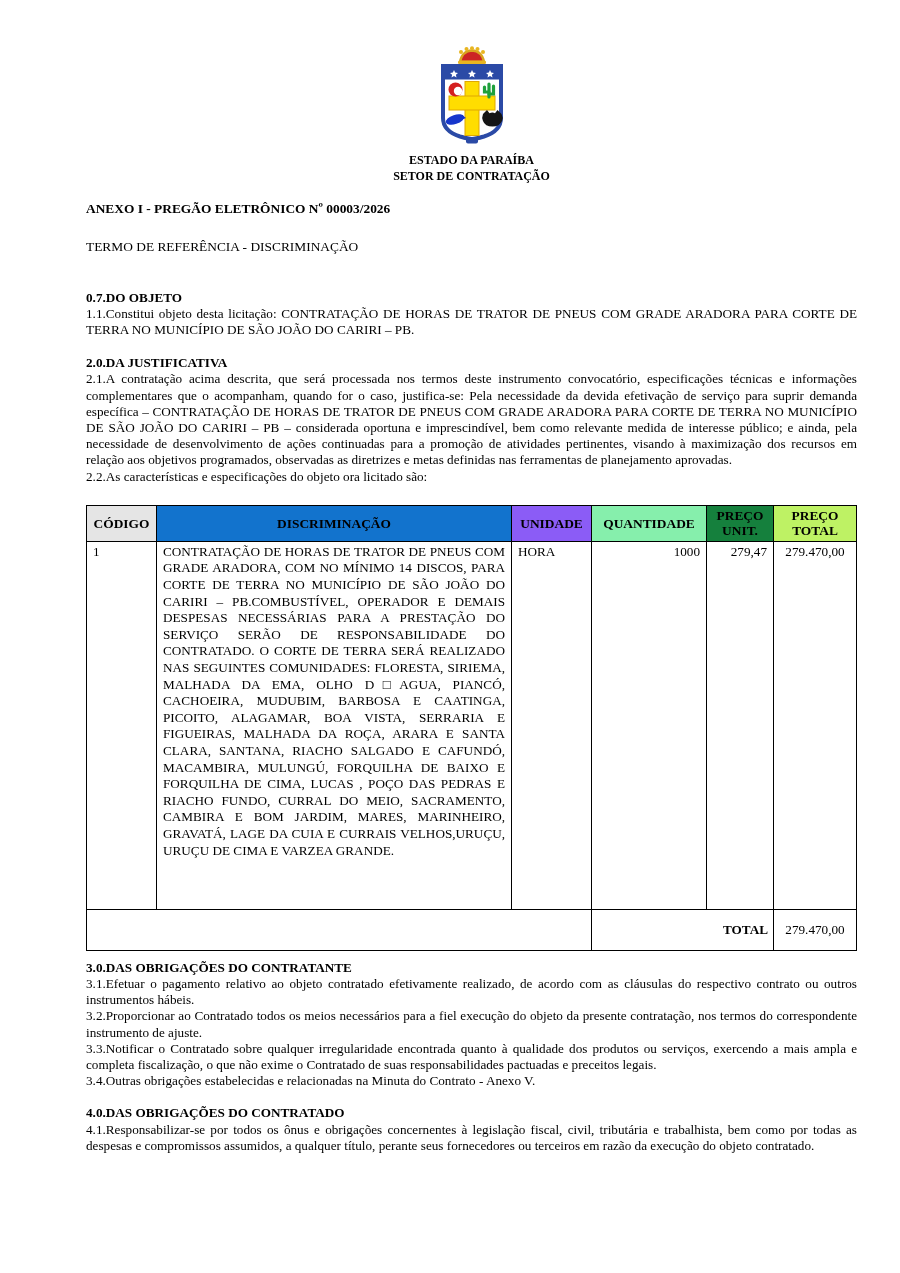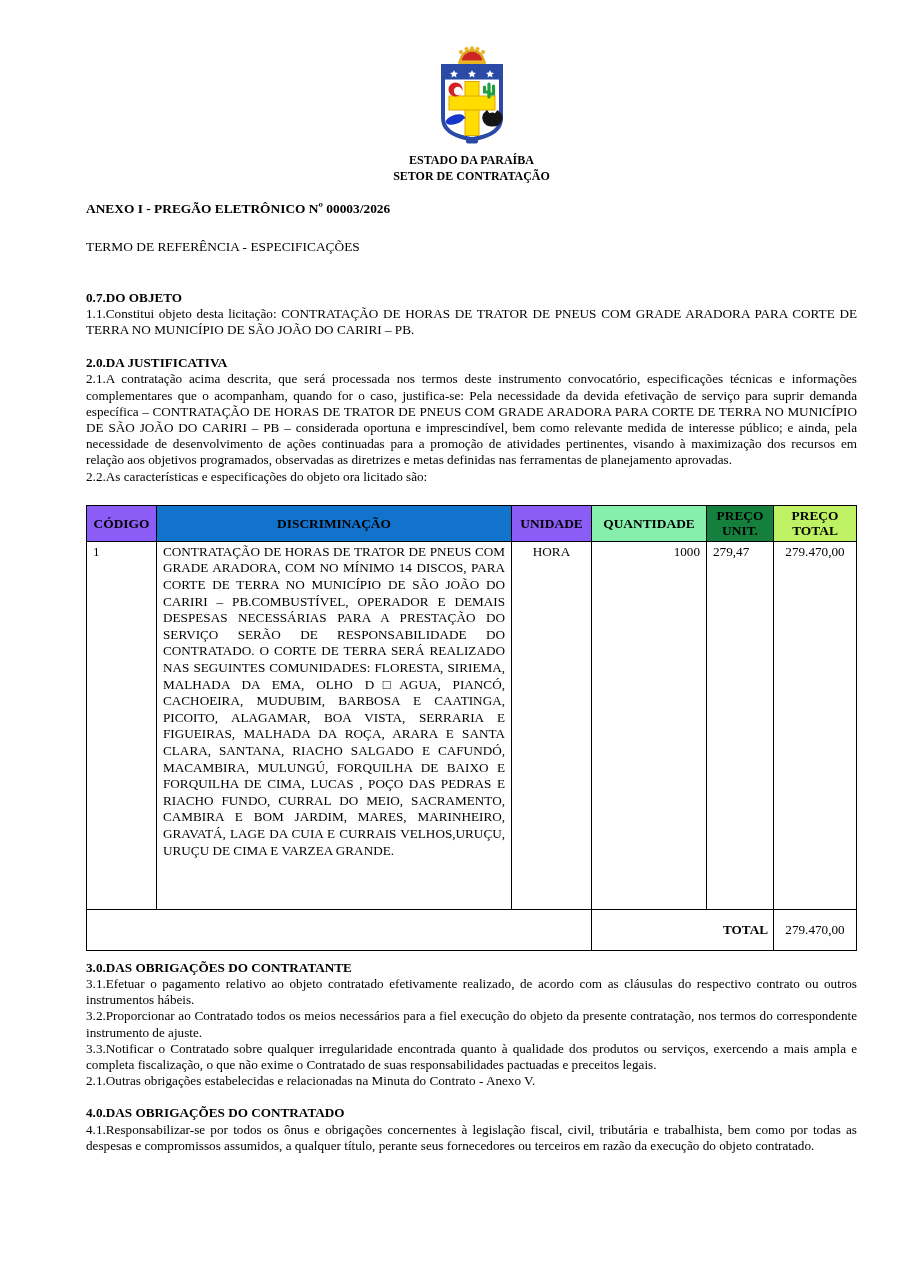--- a/index.html
+++ b/index.html
@@ -36,23 +36,23 @@
   }
   table.items th, table.items td { border:1px solid #000; }
   table.items thead th {
     color:#000; font-weight:bold; text-align:center;
     font-size:13.4px; line-height:15.5px; padding:2px 1px;
     height:31px; vertical-align:middle;
   }
   table.items td { vertical-align:top; padding:2px 6px; line-height:16.6px; }
   td.c-codigo { text-align:left; padding-left:8px; }
   td.c-discr { text-align:justify; padding:2px 8px; }
-  td.c-unid { text-align:center; }
+  td.c-unid { text-align:left; }
   td.c-qtd { text-align:right; padding-right:8px; }
-  td.c-punit { text-align:left; padding-right:5px;margin-left:30px; }
+  td.c-punit { text-align:right; padding-right:5px;margin-left:30px; }
   td.c-ptot { text-align:center; }
   tr.total-row td { height:18px; vertical-align:middle; padding:11px 5px; }
   td.total-label { text-align:right; font-weight:bold; }
   td.total-value { text-align:center; }
 </style>
 </head>
 <body>
 
 <div class="page">
 
@@ -101,41 +101,41 @@
 
       <path d="M50 70 l4 -4 2.5 3.2 q3 -1.6 5.5 0 l2.5 -3.2 4 4 q2 3.5 .5 7 q-2.5 5.5 -9.5 5.5 q-7.5 0 -9.5 -5.5 q-1.5 -3.5 0 -7 Z" fill="#151515"></path>
     </svg>
     <div class="org-lines">
       <div>ESTADO DA PARAÍBA</div>
       <div>SETOR DE CONTRATAÇÃO</div>
     </div>
   </div>
 
   <p class="anexo">ANEXO I - PREGÃO ELETRÔNICO Nº 00003/2026</p>
-  <p class="termo">TERMO DE REFERÊNCIA - ESPECIFICAÇÕES</p>
+  <p class="termo">TERMO DE REFERÊNCIA - DISCRIMINAÇÃO</p>
 
   <p class="sec-title mt-s1">0.7.DO OBJETO</p>
   <p class="body-p">1.1.Constitui objeto desta licitação: CONTRATAÇÃO DE HORAS DE TRATOR DE PNEUS COM GRADE ARADORA PARA CORTE DE TERRA NO MUNICÍPIO DE SÃO JOÃO DO CARIRI – PB.</p>
 
   <p class="sec-title mt-s2">2.0.DA JUSTIFICATIVA</p>
   <p class="body-p">2.1.A contratação acima descrita, que será processada nos termos deste instrumento convocatório, especificações técnicas e informações complementares que o acompanham, quando for o caso, justifica-se: Pela necessidade da devida efetivação de serviço para suprir demanda específica – CONTRATAÇÃO DE HORAS DE TRATOR DE PNEUS COM GRADE ARADORA PARA CORTE DE TERRA NO MUNICÍPIO DE SÃO JOÃO DO CARIRI – PB – considerada oportuna e imprescindível, bem como relevante medida de interesse público; e ainda, pela necessidade de desenvolvimento de ações continuadas para a promoção de atividades pertinentes, visando à maximização dos recursos em relação aos objetivos programados, observadas as diretrizes e metas definidas nas ferramentas de planejamento aprovadas.</p>
   <p class="body-p">2.2.As características e especificações do objeto ora licitado são:</p>
 
   <table class="items">
     <colgroup>
       <col style="width:70px">
         <col style="width:355px">
         <col style="width:80px">
       <col style="width:115px">
         <col style="width:67px">
         <col style="width:83px">
     </colgroup>
     <thead>
       <tr>
-        <th style="background-color: #8b5cf6;">CÓDIGO</th>
+        <th style="background-color: #e5e5e5;">CÓDIGO</th>
         <th style="background-color: rgb(18, 115, 205);">DISCRIMINAÇÃO</th>
         <th style="background-color: #8b5cf6;">UNIDADE</th>
         <th style="background-color: #86efac;">QUANTIDADE</th>
         <th style="background-color: #15803d;">PREÇO UNIT.</th>
         <th style="background-color: #bef264;">PREÇO TOTAL</th>
       </tr>
     </thead>
     <tbody>
       <tr style="height:368px;">
         <td class="c-codigo">1</td>
@@ -150,18 +150,18 @@
         <td colspan="2" class="total-label">TOTAL</td>
         <td class="total-value">279.470,00</td>
       </tr>
     </tbody>
   </table>
 
   <p class="sec-title mt-s3">3.0.DAS OBRIGAÇÕES DO CONTRATANTE</p>
   <p class="body-p">3.1.Efetuar o pagamento relativo ao objeto contratado efetivamente realizado, de acordo com as cláusulas do respectivo contrato ou outros instrumentos hábeis.</p>
   <p class="body-p">3.2.Proporcionar ao Contratado todos os meios necessários para a fiel execução do objeto da presente contratação, nos termos do correspondente instrumento de ajuste.</p>
   <p class="body-p">3.3.Notificar o Contratado sobre qualquer irregularidade encontrada quanto à qualidade dos produtos ou serviços, exercendo a mais ampla e completa fiscalização, o que não exime o Contratado de suas responsabilidades pactuadas e preceitos legais.</p>
-  <p class="body-p">2.1.Outras obrigações estabelecidas e relacionadas na Minuta do Contrato - Anexo V.</p>
+  <p class="body-p">3.4.Outras obrigações estabelecidas e relacionadas na Minuta do Contrato - Anexo V.</p>
 
   <p class="sec-title mt-s4">4.0.DAS OBRIGAÇÕES DO CONTRATADO</p>
   <p class="body-p">4.1.Responsabilizar-se por todos os ônus e obrigações concernentes à legislação fiscal, civil, tributária e trabalhista, bem como por todas as despesas e compromissos assumidos, a qualquer título, perante seus fornecedores ou terceiros em razão da execução do objeto contratado.</p>
 
 </div>
 
 </body></html>

